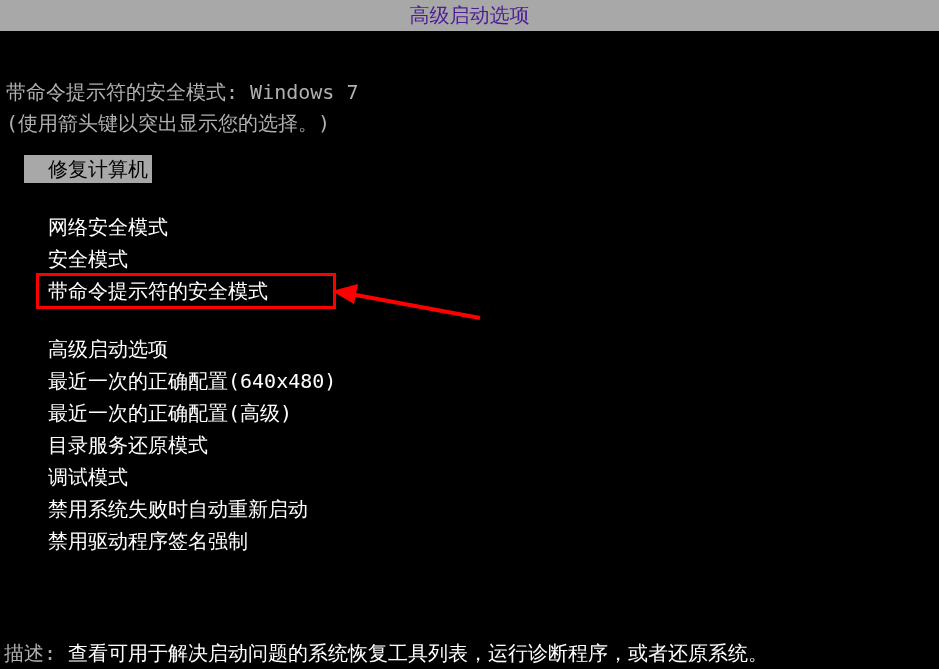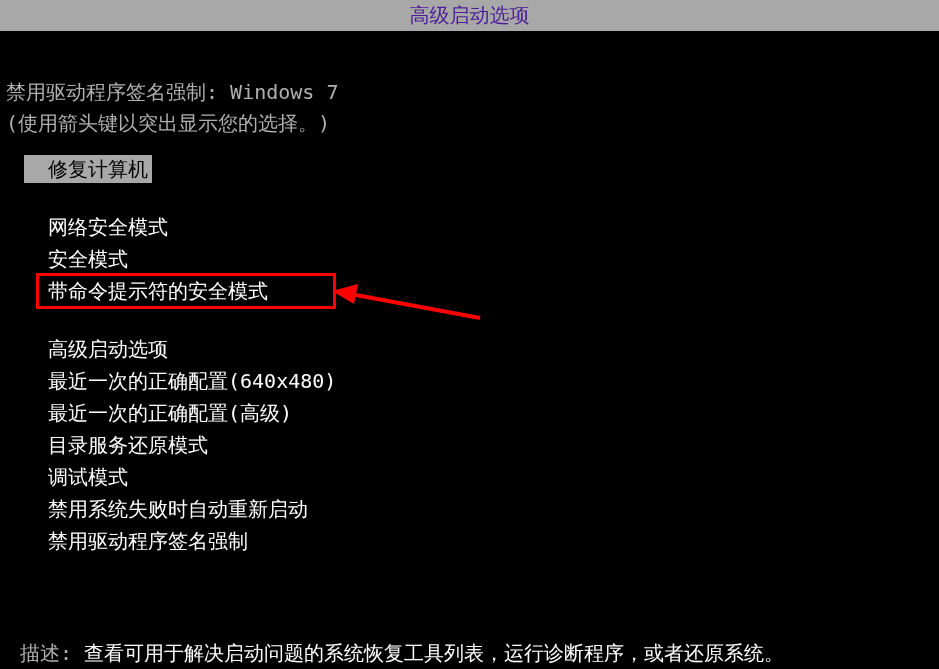--- a/index.html
+++ b/index.html
@@ -69,21 +69,21 @@
       position: absolute;
       left: -12px;
       top: -4px;
       width: 300px;
       height: 36px;
       pointer-events: none;
     }
     .description {
       position: absolute;
       bottom: 2px;
-      left: 20px;
+      left: 4px;
       color: #b0b0b0;
     }
     .description .desc-text {
       color: #ffffff;
     }
     .arrow-container {
       position: absolute;
       left: 330px;
       top: 278px;
       pointer-events: none;
@@ -91,21 +91,21 @@
   </style>
 </head>
 <body>
 
 <div class="title-bar">
   <span>高级启动选项</span>
 </div>
 
 <div class="content">
   <div class="intro-line">
-    <span>禁用驱动程序签名强制: </span><span class="os-name">Windows 7</span>
+    <span>带命令提示符的安全模式: </span><span class="os-name">Windows 7</span>
   </div>
   <div class="hint-line">(使用箭头键以突出显示您的选择。)</div>
 
   <div class="menu-items">
     <div>
       <span class="menu-item selected">修复计算机</span>
     </div>
 
     <div class="spacer"></div>
 

